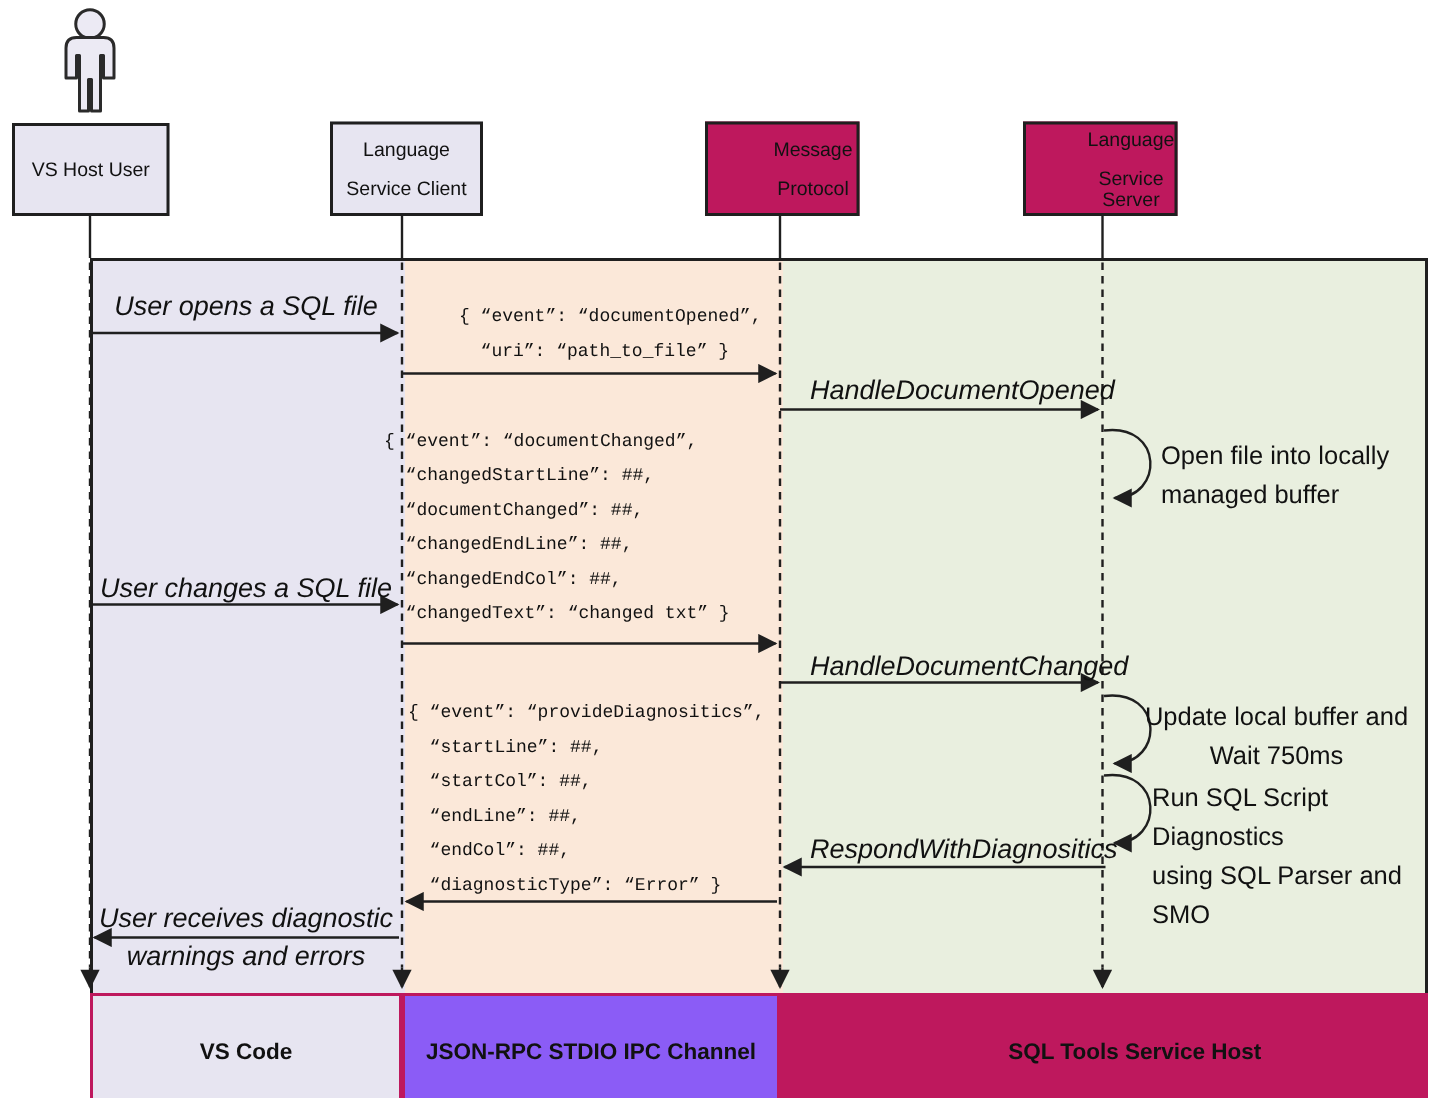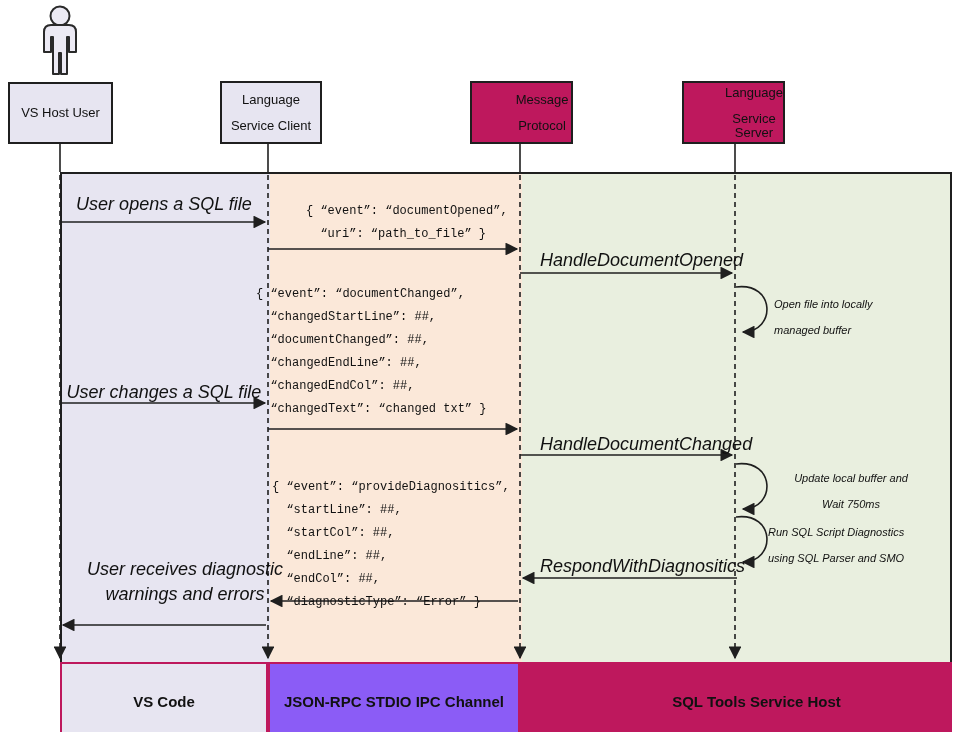--- a/index.html
+++ b/index.html
@@ -24,21 +24,21 @@
 
   
   .bottom-box{position:absolute;top:662px;height:79px;border:2px solid #be185d;
               box-sizing:border-box;display:flex;align-items:center;justify-content:center;
               font-weight:bold;font-size:15px;z-index:4;}
 
   
   .mlabel{position:absolute;font-style:italic;font-size:18px;line-height:16px;z-index:5;}
   .center{text-align:center;}
   .two-line{line-height:25px;}
-  .note{position:absolute;font-style:italic;font-size:11px;line-height:26px;z-index:5;}
+  .note{position:absolute;font-size:17px;line-height:26px;z-index:5;}
 
   
   .json-block{position:absolute;font-family:"Liberation Mono",monospace;
               font-size:12px;line-height:23px;z-index:5;}
   .json-line{white-space:pre;}
 
   svg.overlay{position:absolute;left:0;top:0;z-index:2;pointer-events:none;}
 </style>
 </head>
 <body>
@@ -75,21 +75,21 @@
   </div>
   <div class="bottom-box fill-grn" style="left:520px;width:432px;">
     <span>SQL Tools Service Host</span>
   </div>
 
   <div class="mlabel center" style="left:60px;top:196px;width:208px;">User opens a SQL file</div>
   <div class="mlabel" style="left:540px;top:252px;width:200px;">HandleDocumentOpened</div>
   <div class="mlabel center" style="left:60px;top:384px;width:208px;">User changes a SQL file</div>
   <div class="mlabel" style="left:540px;top:436px;width:200px;">HandleDocumentChanged</div>
   <div class="mlabel" style="left:540px;top:558px;width:200px;">RespondWithDiagnositics</div>
-  <div class="mlabel center two-line" style="left:60px;top:557px;width:208px;padding-left:21px;">
+  <div class="mlabel center two-line" style="left:60px;top:600px;width:208px;">
     <div>User receives diagnostic</div>
     <div>warnings and errors</div>
   </div>
 
   <div class="note" style="left:774px;top:291px;width:176px;">
     <div>Open file into locally</div>
     <div>managed buffer</div>
   </div>
   <div class="note center" style="left:762px;top:465px;width:178px;">
     <div>Update local buffer and</div>
@@ -105,21 +105,21 @@
     <div class="json-line">  “uri”: “path_to_file” }</div>
   </div>
   <div class="json-block" style="left:256px;top:283px;">
     <div class="json-line">{ “event”: “documentChanged”,</div>
     <div class="json-line">  “changedStartLine”: ##,</div>
     <div class="json-line">  “documentChanged”: ##,</div>
     <div class="json-line">  “changedEndLine”: ##,</div>
     <div class="json-line">  “changedEndCol”: ##,</div>
     <div class="json-line">  “changedText”: “changed txt” }</div>
   </div>
-  <div class="json-block" style="left:272px;top:476px;">
+  <div class="json-block" style="left:272px;top:464px;">
     <div class="json-line">{ “event”: “provideDiagnositics”,</div>
     <div class="json-line">  “startLine”: ##,</div>
     <div class="json-line">  “startCol”: ##,</div>
     <div class="json-line">  “endLine”: ##,</div>
     <div class="json-line">  “endCol”: ##,</div>
     <div class="json-line">  “diagnosticType”: “Error” }</div>
   </div>
 
   <svg class="overlay" width="962" height="732" viewBox="0 0 962 732">
     <defs>

